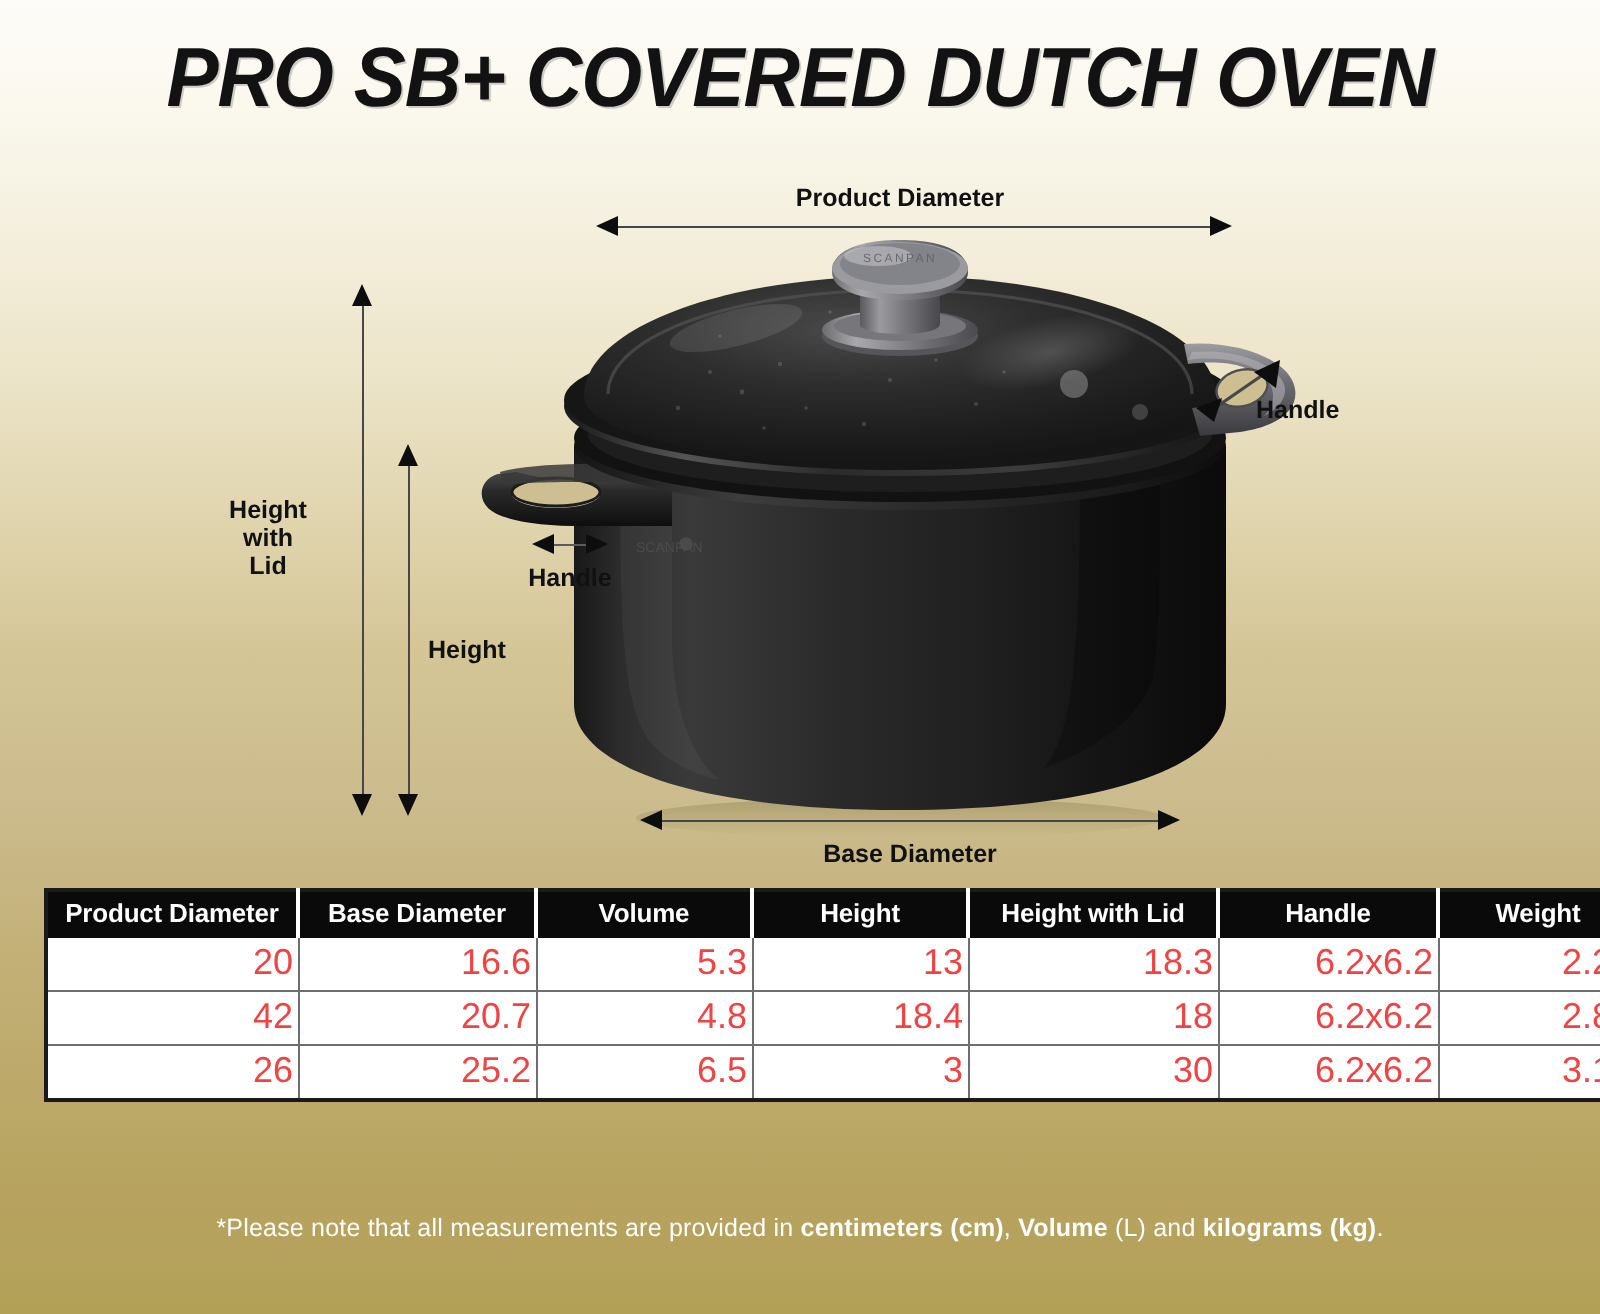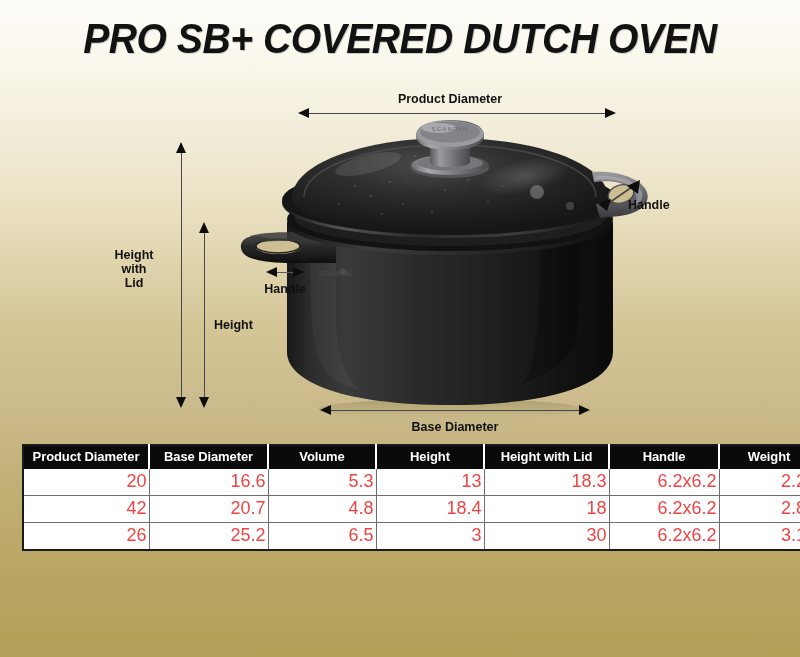--- a/index.html
+++ b/index.html
@@ -444,14 +444,17 @@
           <td>6.5</td>
           <td>3</td>
           <td>30</td>
           <td>6.2x6.2</td>
           <td>3.19</td>
         </tr>
       </tbody>
     </table>
   </div>
 
+  <div id="footnote">
+    <span>*Please note that all measurements are provided in </span><b>centimeters (cm)</b><span>, </span><b>Volume</b><span> (L) and </span><b>kilograms (kg)</b><span>.</span>
+  </div>
 
 </div>
 
 </body></html>

